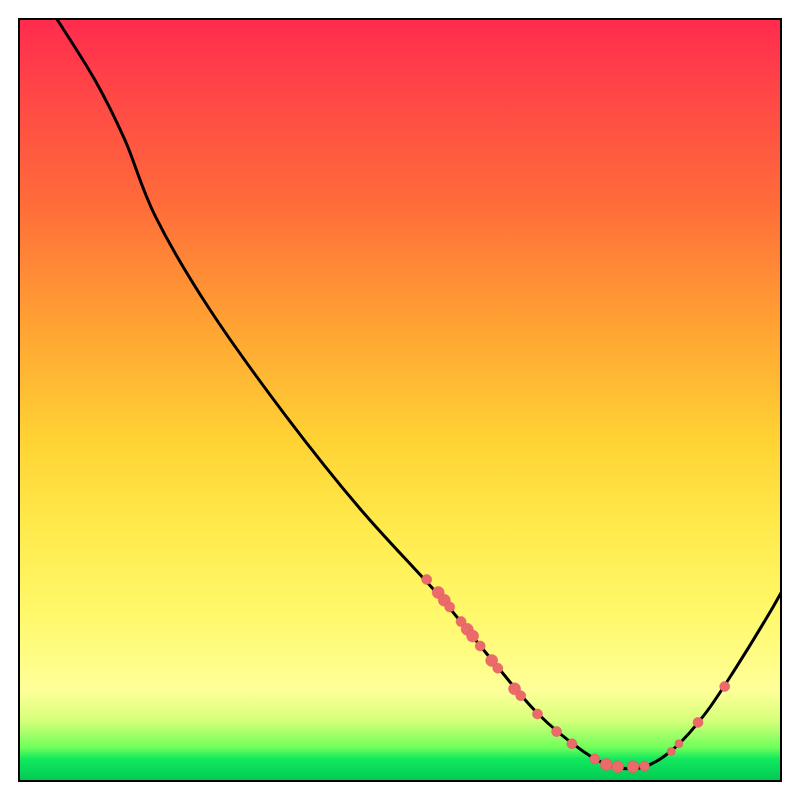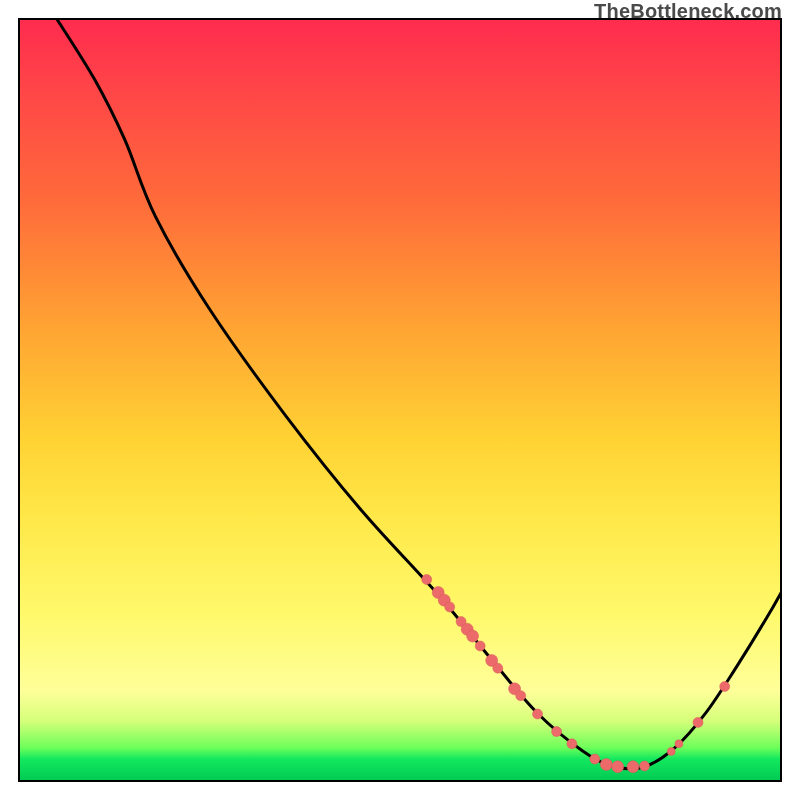--- a/index.html
+++ b/index.html
@@ -97,14 +97,13 @@
         <circle cx="626.5" cy="748.0" r="5" fill="#ec6a6a" stroke="#d65a5a" stroke-width="0.5"></circle>
         <circle cx="653.2" cy="733.4" r="4" fill="#ec6a6a" stroke="#d65a5a" stroke-width="0.5"></circle>
         <circle cx="660.9" cy="725.8" r="4" fill="#ec6a6a" stroke="#d65a5a" stroke-width="0.5"></circle>
         <circle cx="680.0" cy="704.4" r="5" fill="#ec6a6a" stroke="#d65a5a" stroke-width="0.5"></circle>
         <circle cx="706.7" cy="668.5" r="5" fill="#ec6a6a" stroke="#d65a5a" stroke-width="0.5"></circle>
       </g>
   </svg>
 
   <div class="border"></div>
 
-  <div class="watermark">TheBottleneck.com</div>
 </div>
 
 </body></html>

